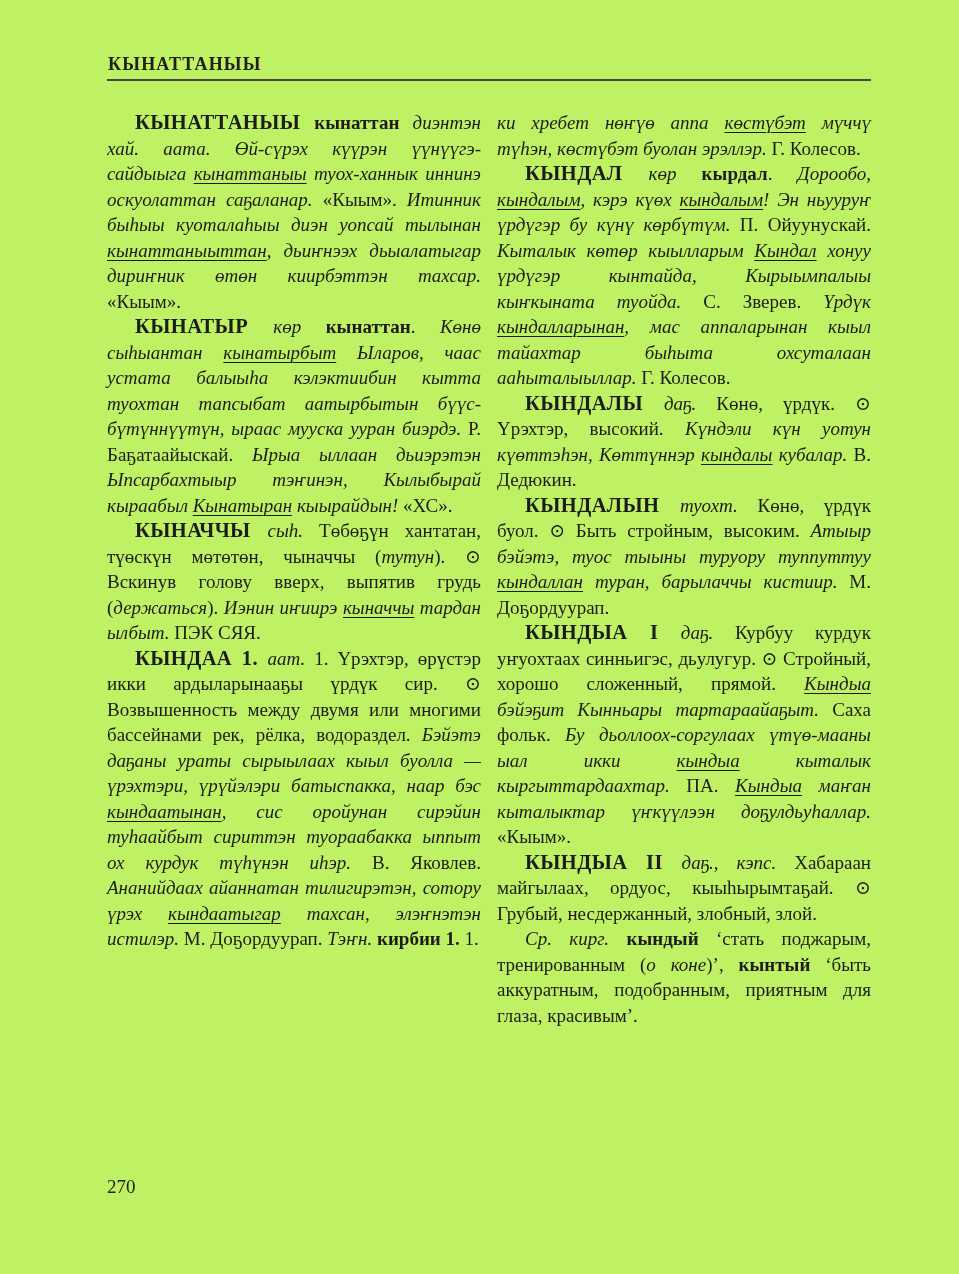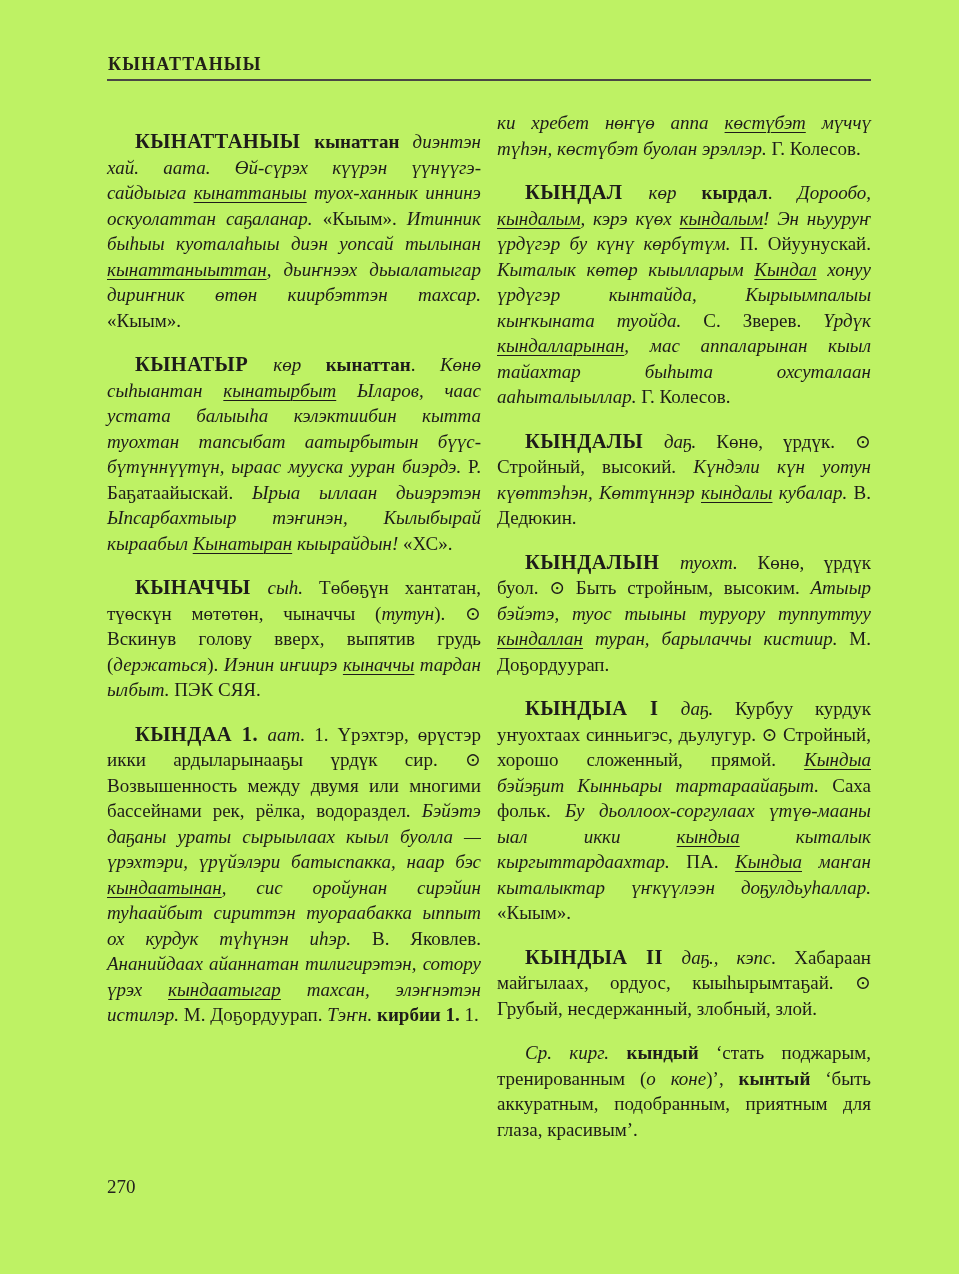--- a/index.html
+++ b/index.html
@@ -46,21 +46,21 @@
   .col {
     width: 374px;
     font-size: 19px;
     line-height: 25.5px;
     text-align: justify;
   }
   p.para {
     margin: 0;
     padding: 0;
   }
-  p.indent { text-indent: 28px; margin-top: 19px; }
+  p.indent { text-indent: 28px; }
   .run-r  { font-style: normal; }
   .run-i  { font-style: italic; }
   .run-iu {
     font-style: italic;
     text-decoration: underline;
     text-underline-offset: 3px;
     text-decoration-thickness: 1px;
   }
   .run-b  { font-weight: bold; }
   .run-hw {
@@ -86,21 +86,21 @@
   <div class="text-columns">
     <div class="col" id="col-left">
         <p class="para indent"><span class="run-hw">КЫНАТТАНЫЫ </span><span class="run-b">кынаттан </span><span class="run-i">диэнтэн хай. аата. Өй-сүрэх күүрэн үүнүүгэ-сайдыыга </span><span class="run-iu">кынаттаныы</span><span class="run-i"> туох-ханнык иннинэ оскуолаттан саҕаланар. </span><span class="run-r">«Кыым». </span><span class="run-i">Итинник быһыы куоталаһыы диэн уопсай тылынан </span><span class="run-iu">кынаттаныыттан</span><span class="run-i">, дьиҥнээх дьыалатыгар дириҥник өтөн киирбэттэн тахсар. </span><span class="run-r">«Кыым».</span></p>
         <p class="para indent"><span class="run-hw">КЫНАТЫР </span><span class="run-i">көр </span><span class="run-b">кынаттан</span><span class="run-r">. </span><span class="run-i">Көнө сыһыантан </span><span class="run-iu">кынатырбыт</span><span class="run-i"> Ыларов, чаас устата балыыһа кэлэктиибин кытта туохтан тапсыбат аатырбытын бүүс-бүтүннүүтүн, ыраас мууска ууран биэрдэ. </span><span class="run-r">Р. Баҕатаайыскай. </span><span class="run-i">Ырыа ыллаан дьиэрэтэн Ыпсарбахтыыр тэҥинэн, Кылыбырай кыраабыл </span><span class="run-iu">Кынатыран</span><span class="run-i"> кыырайдын! </span><span class="run-r">«ХС».</span></p>
         <p class="para indent"><span class="run-hw">КЫНАЧЧЫ </span><span class="run-i">сыһ. </span><span class="run-r">Төбөҕүн хантатан, түөскүн мөтөтөн, чыначчы (</span><span class="run-i">тутун</span><span class="run-r">). </span><span class="run-sym">⊙</span><span class="run-r"> Вскинув голову вверх, выпятив грудь (</span><span class="run-i">держаться</span><span class="run-r">). </span><span class="run-i">Иэнин иҥиирэ </span><span class="run-iu">кыначчы</span><span class="run-i"> тардан ылбыт. </span><span class="run-r">ПЭК СЯЯ.</span></p>
         <p class="para indent"><span class="run-hw">КЫНДАА 1. </span><span class="run-i">аат. </span><span class="run-r">1. Үрэхтэр, өрүстэр икки ардыларынааҕы үрдүк сир. </span><span class="run-sym">⊙</span><span class="run-r"> Возвышенность между двумя или многими бассейнами рек, рёлка, водораздел. </span><span class="run-i">Бэйэтэ даҕаны ураты сырыылаах кыыл буолла — үрэхтэри, үрүйэлэри батыспакка, наар бэс </span><span class="run-iu">кындаатынан</span><span class="run-i">, сис оройунан сирэйин туһаайбыт сириттэн туораабакка ыппыт ох курдук түһүнэн иһэр. </span><span class="run-r">В. Яковлев. </span><span class="run-i">Ананийдаах айаннатан тилигирэтэн, сотору үрэх </span><span class="run-iu">кындаатыгар</span><span class="run-i"> тахсан, элэҥнэтэн истилэр. </span><span class="run-r">М. Доҕордуурап. </span><span class="run-i">Тэҥн. </span><span class="run-b">кирбии 1.</span><span class="run-r"> 1.</span></p>
       </div>
     <div class="col" id="col-right">
         <p class="para"><span class="run-i">ки хребет нөҥүө аппа </span><span class="run-iu">көстүбэт</span><span class="run-i"> мүччү түһэн, көстүбэт буолан эрэллэр. </span><span class="run-r">Г. Колесов.</span></p>
         <p class="para indent"><span class="run-hw">КЫНДАЛ </span><span class="run-i">көр </span><span class="run-b">кырдал</span><span class="run-r">. </span><span class="run-i">Дорообо, </span><span class="run-iu">кындалым</span><span class="run-i">, кэрэ күөх </span><span class="run-iu">кындалым</span><span class="run-i">! Эн ньууруҥ үрдүгэр бу күнү көрбүтүм. </span><span class="run-r">П. Ойуунускай. </span><span class="run-i">Кыталык көтөр кыылларым </span><span class="run-iu">Кындал</span><span class="run-i"> хонуу үрдүгэр кынтайда, Кырыымпалыы кыҥкыната туойда. </span><span class="run-r">С. Зверев. </span><span class="run-i">Үрдүк </span><span class="run-iu">кындалларынан</span><span class="run-i">, мас аппаларынан кыыл тайахтар быһыта охсуталаан ааһыталыыллар. </span><span class="run-r">Г. Колесов.</span></p>
-        <p class="para indent"><span class="run-hw">КЫНДАЛЫ </span><span class="run-i">даҕ. </span><span class="run-r">Көнө, үрдүк. </span><span class="run-sym">⊙</span><span class="run-r"> Стройный, высокий. </span><span class="run-i">Күндэли күн уотун күөттэһэн, Көттүннэр </span><span class="run-iu">кындалы</span><span class="run-i"> кубалар. </span><span class="run-r">В. Дедюкин.</span></p>
+        <p class="para indent"><span class="run-hw">КЫНДАЛЫ </span><span class="run-i">даҕ. </span><span class="run-r">Көнө, үрдүк. </span><span class="run-sym">⊙</span><span class="run-r"> Үрэхтэр, высокий. </span><span class="run-i">Күндэли күн уотун күөттэһэн, Көттүннэр </span><span class="run-iu">кындалы</span><span class="run-i"> кубалар. </span><span class="run-r">В. Дедюкин.</span></p>
         <p class="para indent"><span class="run-hw">КЫНДАЛЫН </span><span class="run-i">туохт. </span><span class="run-r">Көнө, үрдүк буол. </span><span class="run-sym">⊙</span><span class="run-r"> Быть стройным, высоким. </span><span class="run-i">Атыыр бэйэтэ, туос тыыны туруору туппуттуу </span><span class="run-iu">кындаллан</span><span class="run-i"> туран, барылаччы кистиир. </span><span class="run-r">М. Доҕордуурап.</span></p>
         <p class="para indent"><span class="run-hw">КЫНДЫА I </span><span class="run-i">даҕ. </span><span class="run-r">Курбуу курдук уҥуохтаах синньигэс, дьулугур. </span><span class="run-sym">⊙</span><span class="run-r"> Стройный, хорошо сложенный, прямой. </span><span class="run-iu">Кындыа</span><span class="run-i"> бэйэҕит Кынньары тартараайаҕыт. </span><span class="run-r">Саха фольк. </span><span class="run-i">Бу дьоллоох-соргулаах үтүө-мааны ыал икки </span><span class="run-iu">кындыа</span><span class="run-i"> кыталык кыргыттардаахтар. </span><span class="run-r">ПА. </span><span class="run-iu">Кындыа</span><span class="run-i"> маҥан кыталыктар үҥкүүлээн доҕулдьуһаллар. </span><span class="run-r">«Кыым».</span></p>
         <p class="para indent"><span class="run-hw">КЫНДЫА II </span><span class="run-i">даҕ., кэпс. </span><span class="run-r">Хабараан майгылаах, ордуос, кыыһырымтаҕай. </span><span class="run-sym">⊙</span><span class="run-r"> Грубый, несдержанный, злобный, злой.</span></p>
         <p class="para indent"><span class="run-i">Ср. кирг. </span><span class="run-b">кындый </span><span class="run-r">‘стать поджарым, тренированным (</span><span class="run-i">о коне</span><span class="run-r">)’, </span><span class="run-b">кынтый </span><span class="run-r">‘быть аккуратным, подобранным, приятным для глаза, красивым’.</span></p>
       </div>
   </div>
   <div class="page-number">270</div>
 </div>
 
 </body></html>

